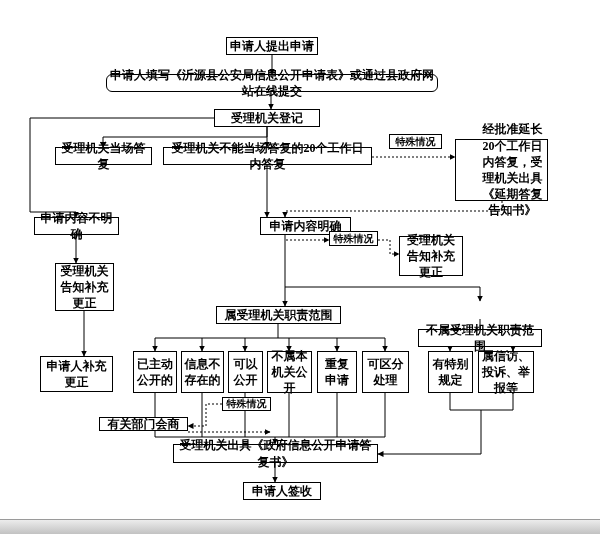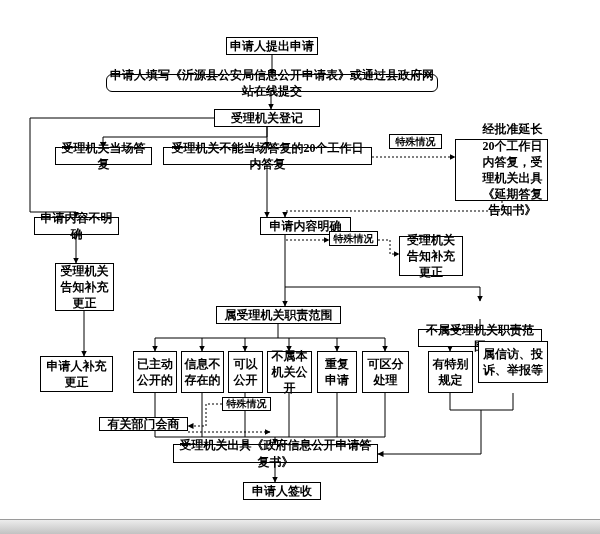--- a/index.html
+++ b/index.html
@@ -117,21 +117,21 @@
   <div class="box" style="left:228px;top:351px;width:35px;height:42px;">可以公开</div>
 
   <div class="box" style="left:267px;top:351px;width:45px;height:42px;">不属本机关公开</div>
 
   <div class="box" style="left:317px;top:351px;width:40px;height:42px;">重复申请</div>
 
   <div class="box" style="left:362px;top:351px;width:47px;height:42px;">可区分处理</div>
 
   <div class="box" style="left:428px;top:351px;width:45px;height:42px;">有特别规定</div>
 
-  <div class="box" style="left:478px;top:341px;width:70px;height:42px;">属信访、投诉、举报等</div>
+  <div class="box" style="left:478px;top:351px;width:56px;height:42px;">属信访、投诉、举报等</div>
 
   <div class="box small" style="left:222px;top:397px;width:49px;height:14px;">特殊情况</div>
 
   <div class="box" style="left:99px;top:417px;width:89px;height:14px;">有关部门会商</div>
 
   <div class="box" style="left:173px;top:444px;width:205px;height:19px;">受理机关出具《政府信息公开申请答复书》</div>
 
   <div class="box" style="left:243px;top:482px;width:78px;height:18px;">申请人签收</div>
 
   <div id="bottombar"></div>

